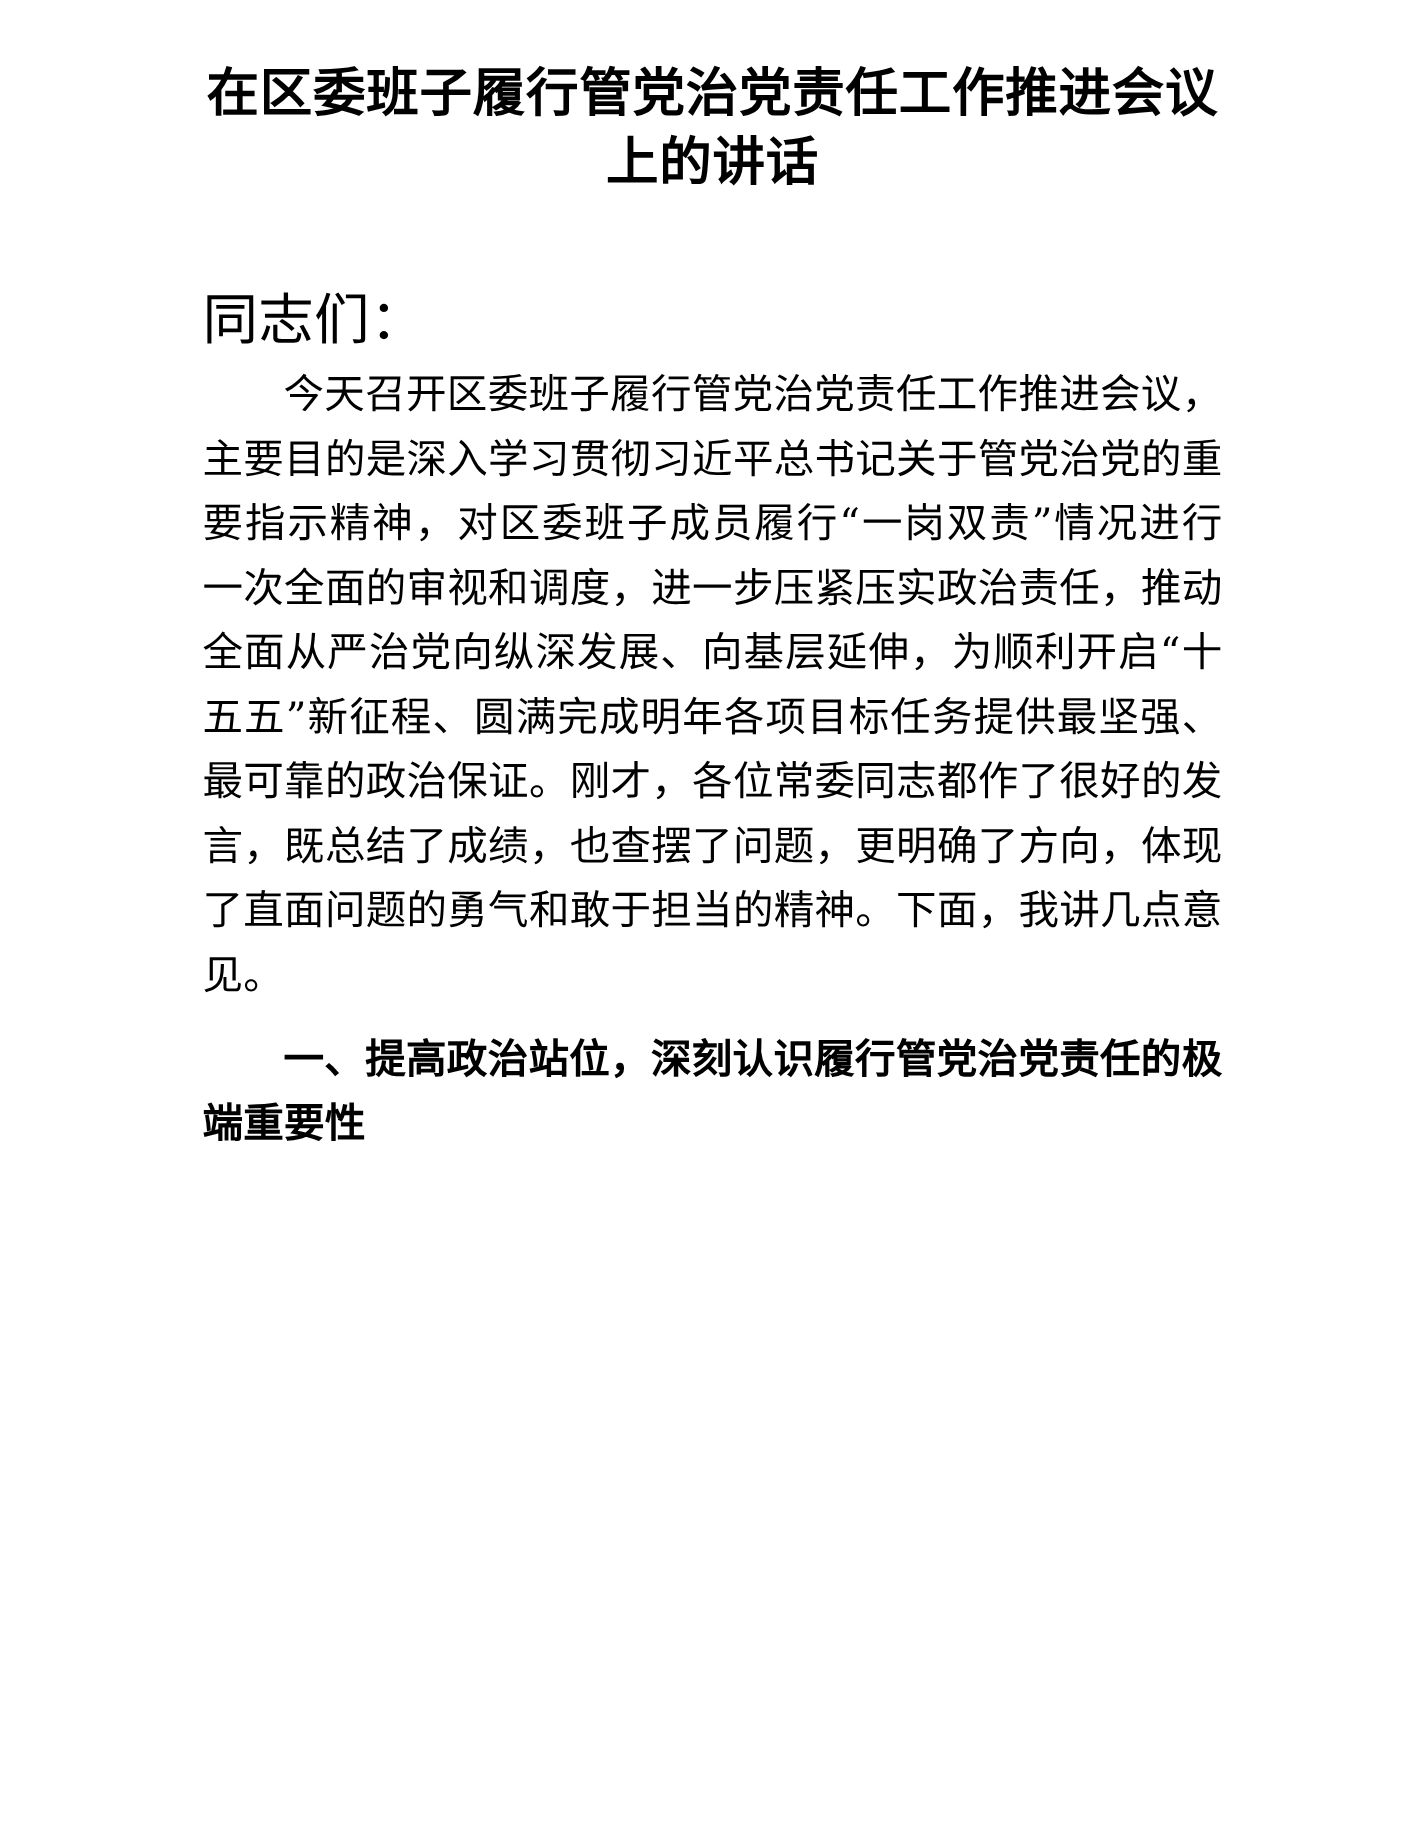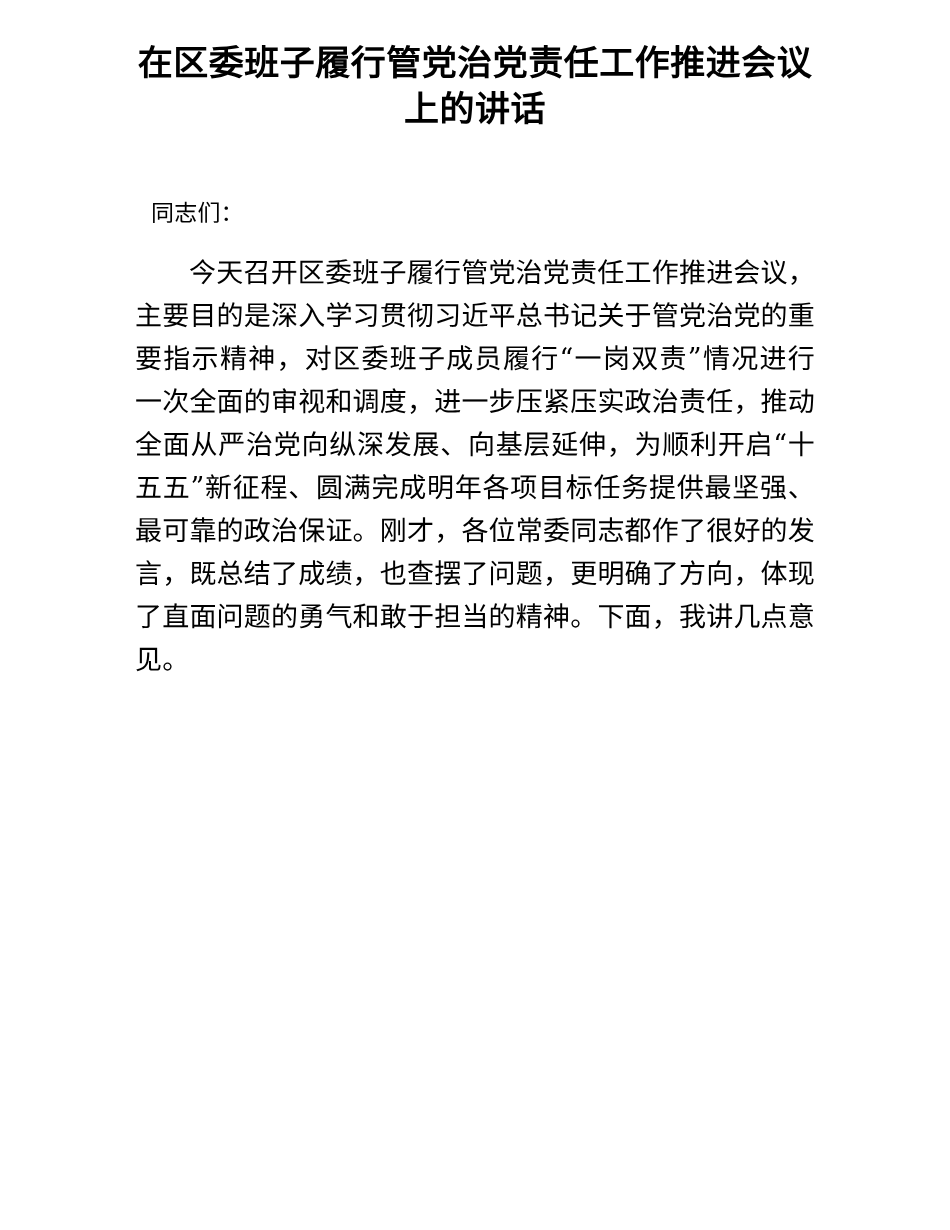--- a/index.html
+++ b/index.html
@@ -34,24 +34,24 @@
   }
 
   
   .body-block {
     margin-top: 60px;
   }
 
   
   .salutation {
     font-family: "DejaVu Serif", "Liberation Serif", serif;
-    font-size: 23px;
+    font-size: 37px;
     line-height: 43px;
     color: #000000;
-    margin: 16px;
+    margin: 0;
     text-align: left;
     letter-spacing: 0.2px;
   }
 
   
   .para {
     font-family: "DejaVu Serif", "Liberation Serif", serif;
     font-size: 27px;
     line-height: 43px;
     color: #000000;
@@ -91,17 +91,18 @@
 <div class="page">
 
   <h1 class="doc-title">在区委班子履行管党治党责任工作推进会议上的讲话</h1>
 
   <div class="body-block">
 
     <p class="salutation">同志们：</p>
 
     <p class="para spaced">今天召开区委班子履行管党治党责任工作推进会议，主要目的是深入学习贯彻习近平总书记关于管党治党的重要指示精神，对区委班子成员履行“一岗双责”情况进行一次全面的审视和调度，进一步压紧压实政治责任，推动全面从严治党向纵深发展、向基层延伸，为顺利开启“十五五”新征程、圆满完成明年各项目标任务提供最坚强、最可靠的政治保证。刚才，各位常委同志都作了很好的发言，既总结了成绩，也查摆了问题，更明确了方向，体现了直面问题的勇气和敢于担当的精神。下面，我讲几点意见。</p>
 
+    <p class="section-heading">一、提高政治站位，深刻认识履行管党治党责任的极端重要性</p>
 
 
   </div>
 
 </div>
 
 </body></html>

